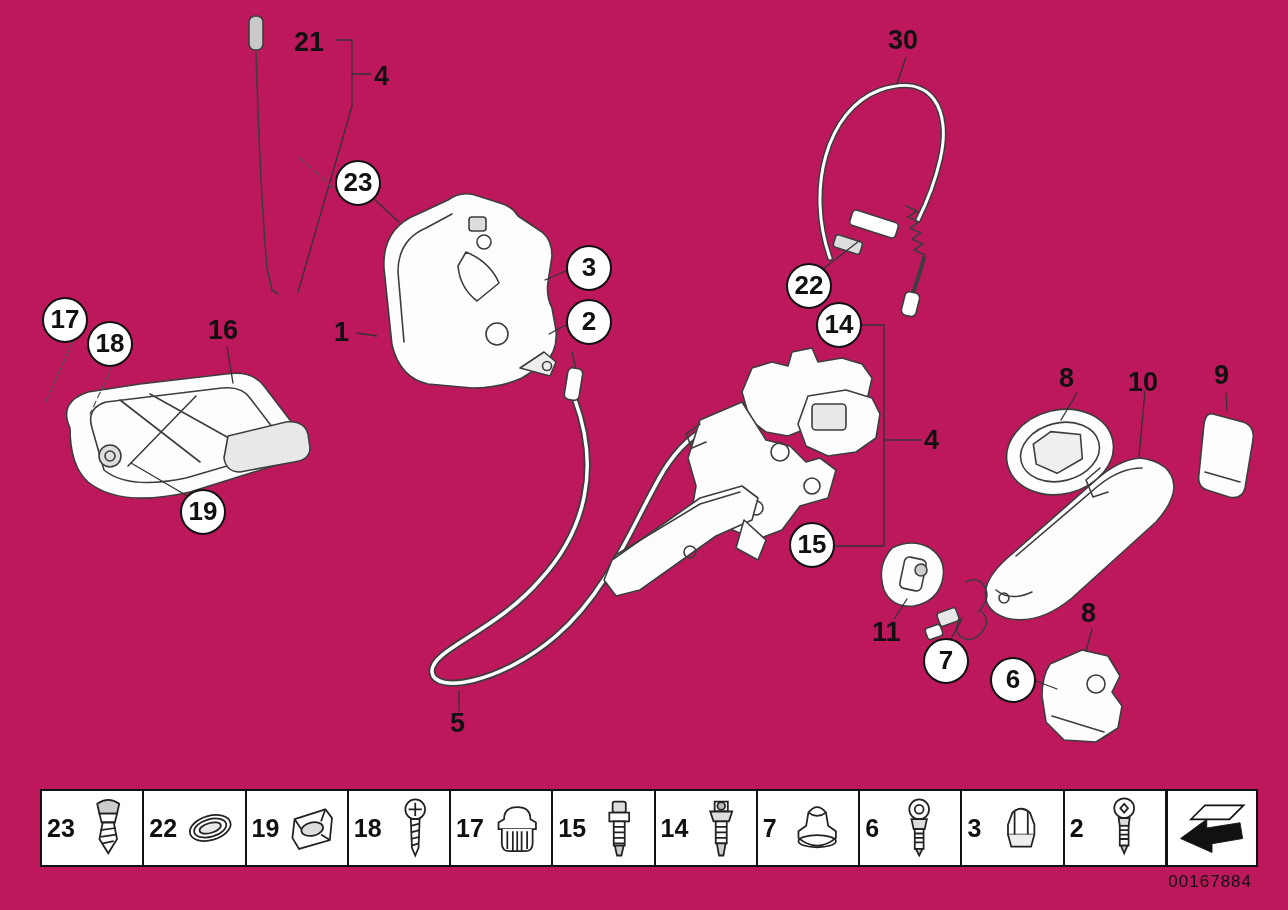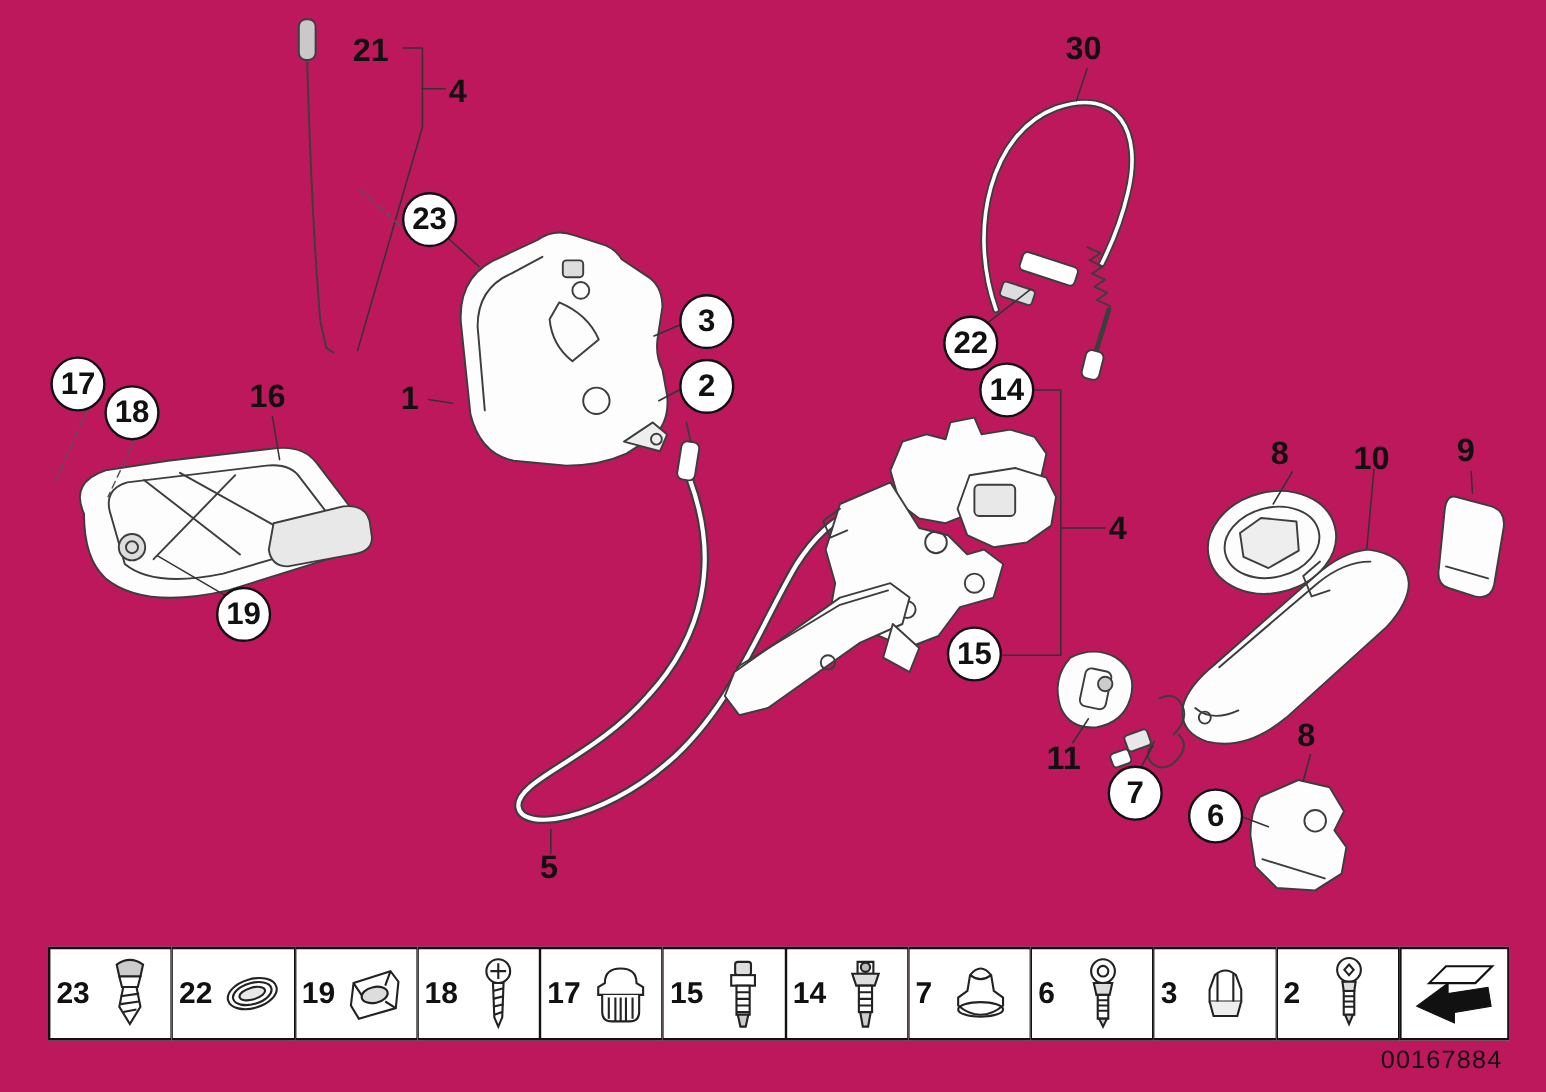--- a/index.html
+++ b/index.html
@@ -15,21 +15,21 @@
   }
   .legend { position:absolute; left:40px; top:789px; width:1218px; height:78px; display:flex; }
   .cell {
     border:2px solid #111; border-left-width:1px; border-right-width:1px;
     display:flex; align-items:center; padding:3px 5px; background:#fff; flex:1; min-width:0;
   }
   .cell:first-child { border-left-width:2px; }
   .cell .num { font-size:25px; font-weight:bold; margin-right:4px; flex:0 0 auto; }
   .cell svg { flex:1 1 auto; height:66px; min-width:0; }
   .arrow-cell { flex:0 0 92px; justify-content:center; border-left-width:2px; border-right-width:2px; }
-  .diagram-number { position:absolute; right:36px; top:872px; font-size:21px; letter-spacing:1px; }
+  .diagram-number { position:absolute; right:36px; top:872px; font-size:17px; letter-spacing:1px; }
 </style>
 </head>
 <body>
 
 <div class="stage">
 
   <svg class="art" width="1288" height="910" viewBox="0 0 1288 910" stroke="#3d3d3d" fill="none" stroke-width="1.6" stroke-linejoin="round" stroke-linecap="round">
 
     <g>
       <rect x="249" y="16" width="14" height="34" rx="6" fill="#c9c9c9"></rect>

